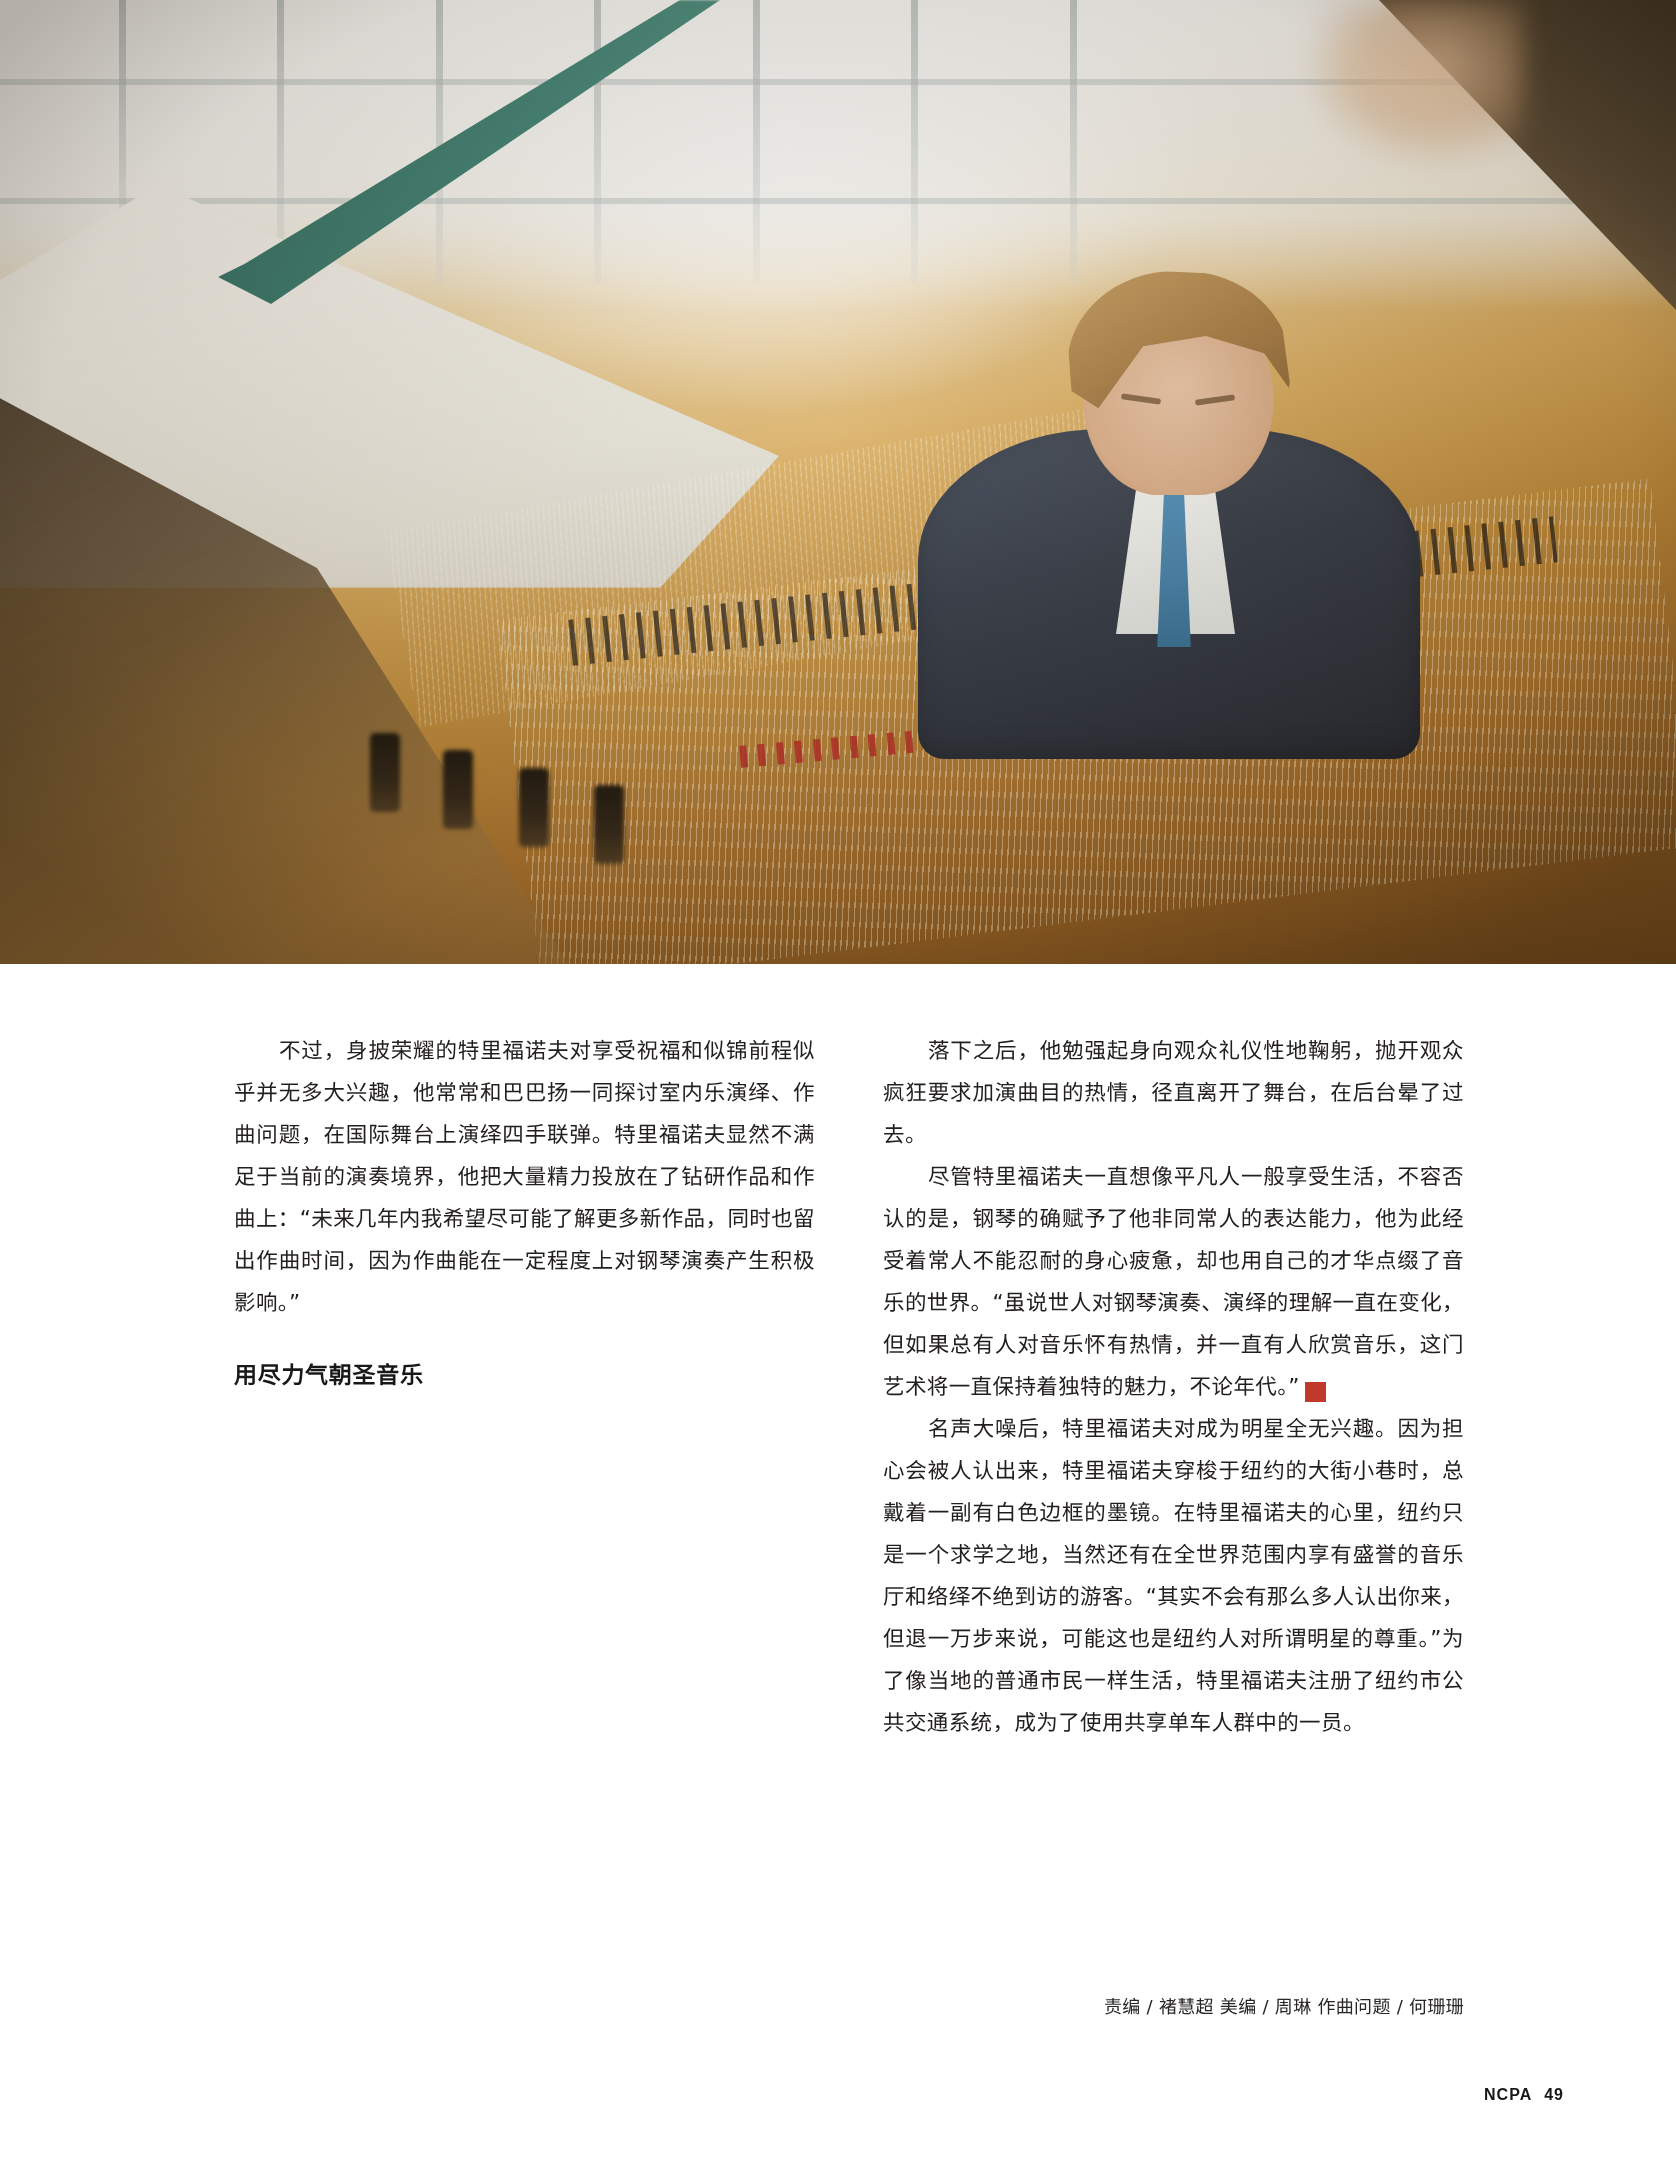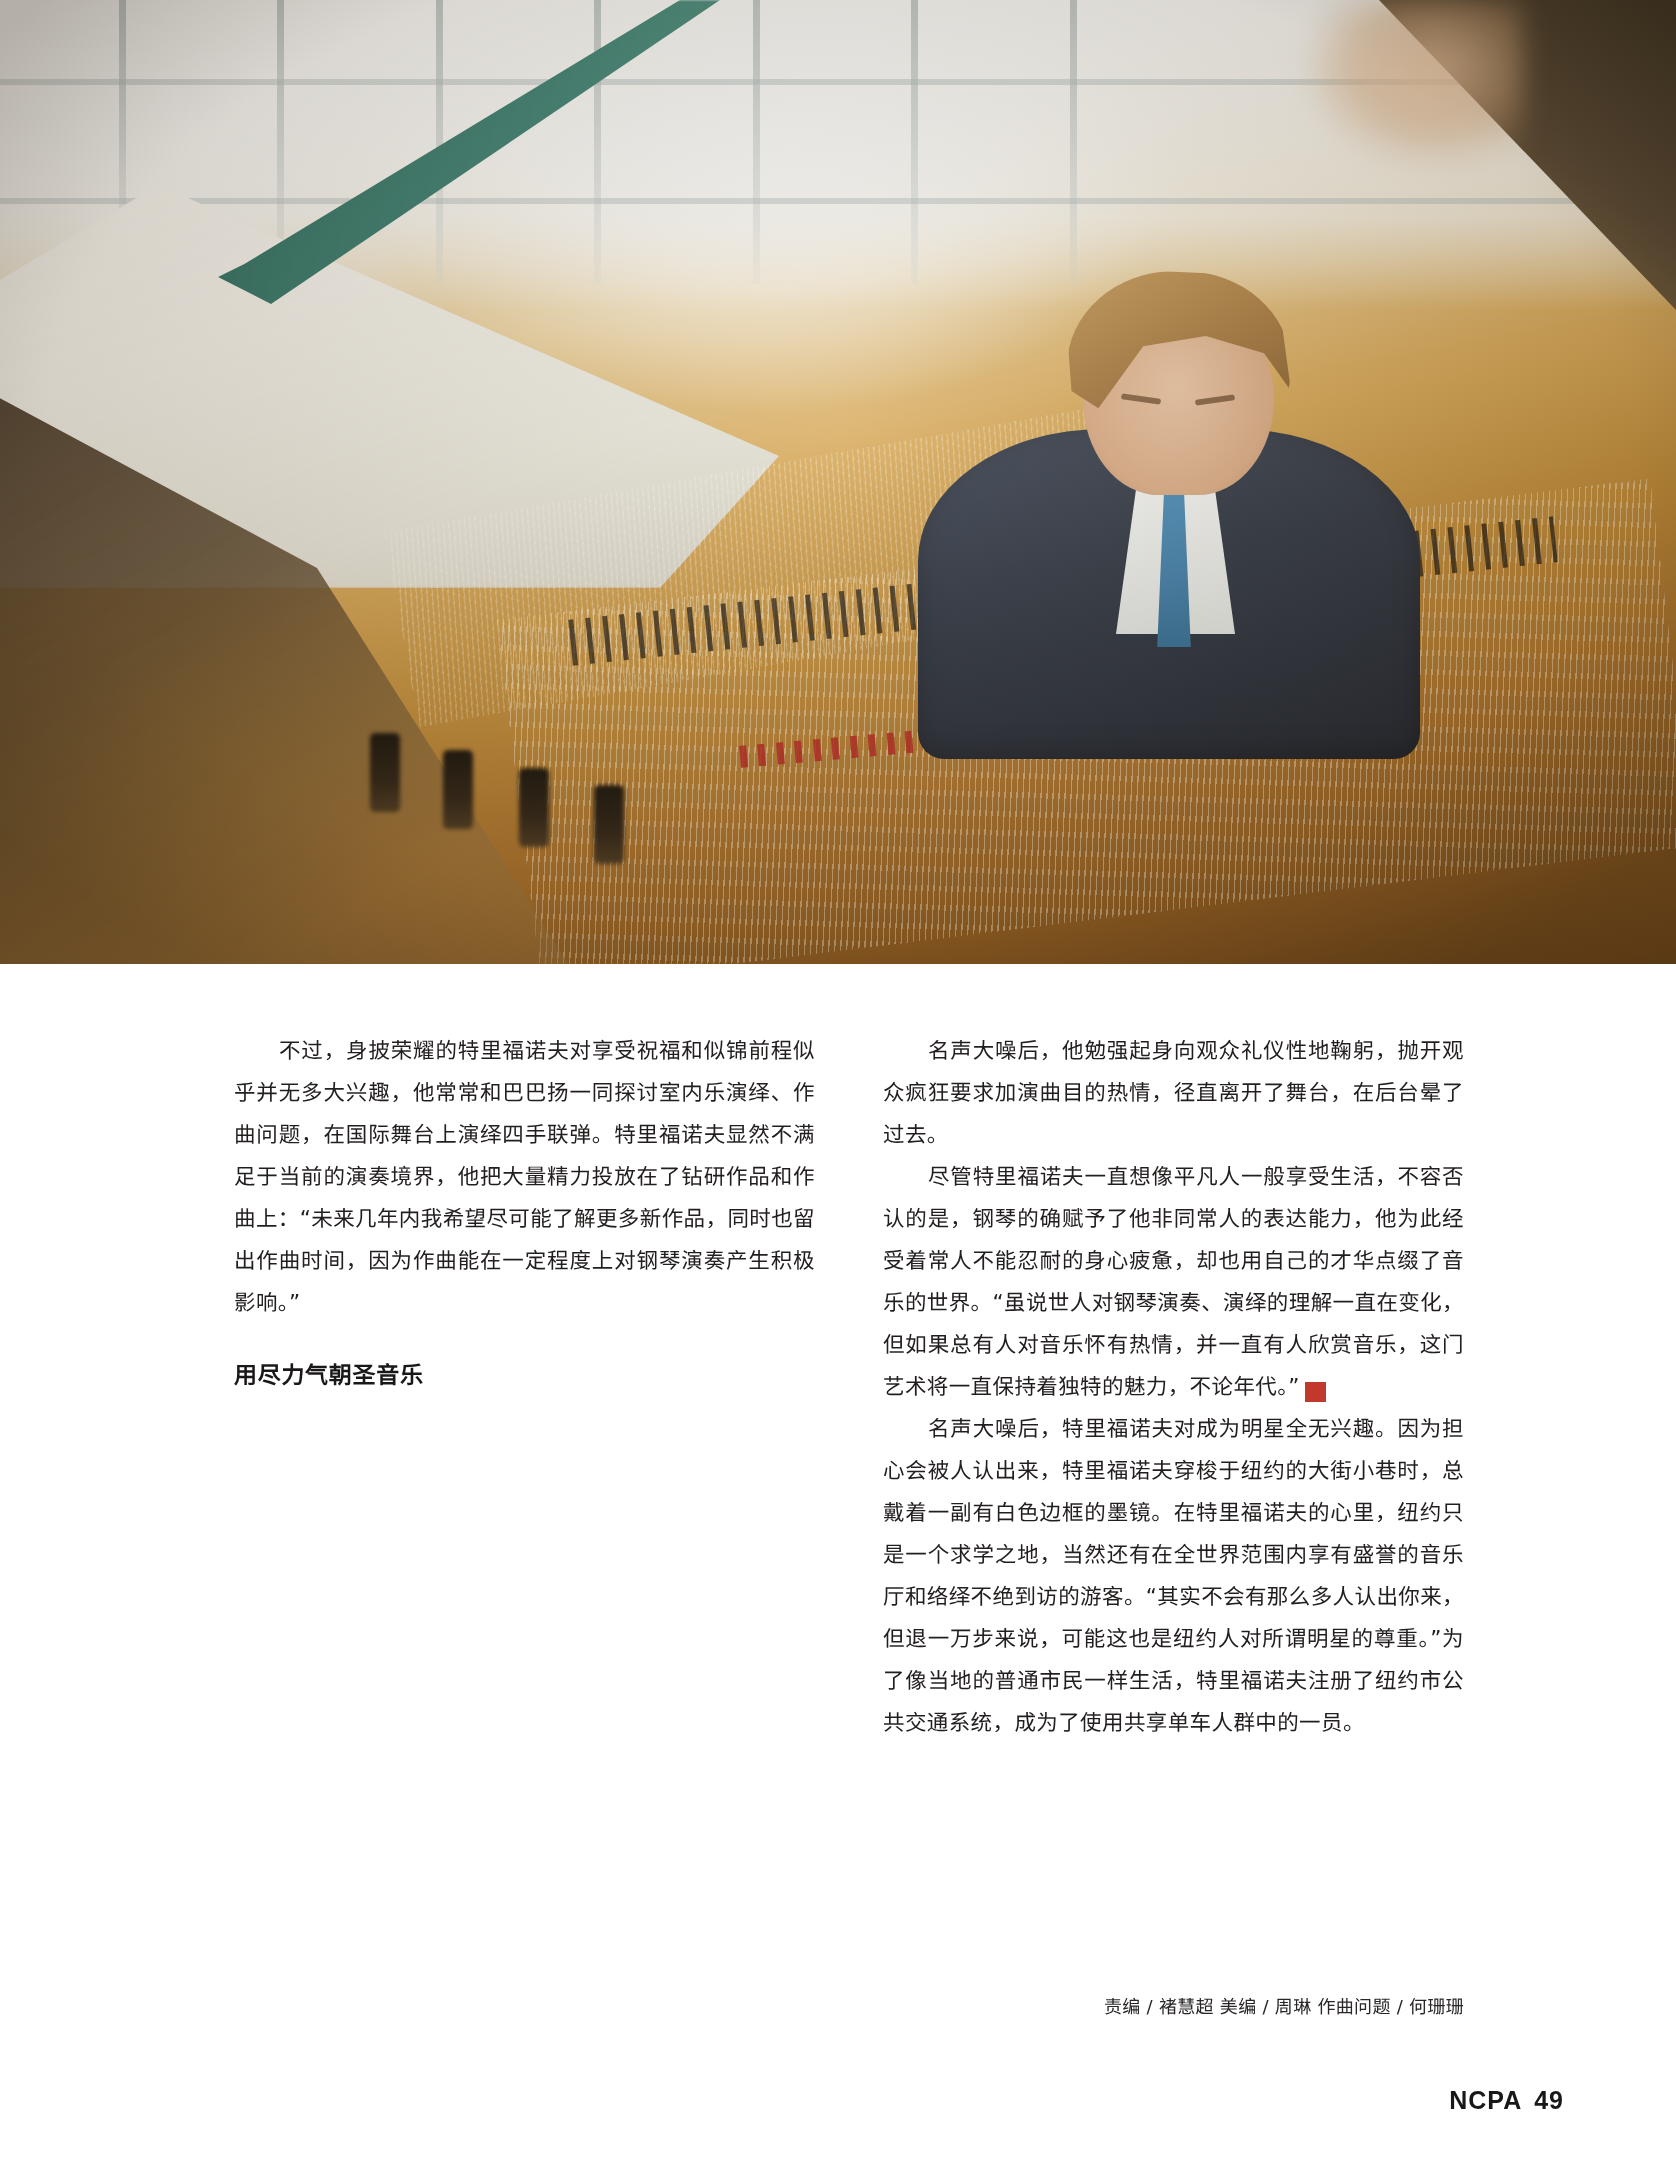--- a/index.html
+++ b/index.html
@@ -269,21 +269,21 @@
     font-size: 18px;
     line-height: 26.4px;
     color: #2a2626;
     letter-spacing: 0.3px;
   }
   .folio {
     position: absolute;
     right: 112px;
     top: 2086px;
     font-family: "Liberation Sans", sans-serif;
-    font-size: 25px;
+    font-size: 16px;
     font-weight: bold;
     letter-spacing: 1px;
     color: #1a1718;
   }
   .folio .num { margin-left: 12px; }
 </style>
 </head>
 <body>
 
 <div class="photo-wrap">
@@ -335,21 +335,21 @@
 </div>
 
 <div class="columns">
 
   <div class="col col-left">
     <p class="body">不过，身披荣耀的特里福诺夫对享受祝福和似锦前程似乎并无多大兴趣，他常常和巴巴扬一同探讨室内乐演绎、作曲问题，在国际舞台上演绎四手联弹。特里福诺夫显然不满足于当前的演奏境界，他把大量精力投放在了钻研作品和作曲上：“未来几年内我希望尽可能了解更多新作品，同时也留出作曲时间，因为作曲能在一定程度上对钢琴演奏产生积极影响。”</p>
     <h2 class="subhead">用尽力气朝圣音乐</h2>
   </div>
 
   <div class="col col-right">
-    <p class="body">名声大噪后，他勉强起身向观众礼仪性地鞠躬，抛开观众疯狂要求加演曲目的热情，径直离开了舞台，在后台晕了过去。</p>
+    <p class="body">落下之后，他勉强起身向观众礼仪性地鞠躬，抛开观众疯狂要求加演曲目的热情，径直离开了舞台，在后台晕了过去。</p>
     <p class="body"><span>尽管特里福诺夫一直想像平凡人一般享受生活，不容否认的是，钢琴的确赋予了他非同常人的表达能力，他为此经受着常人不能忍耐的身心疲惫，却也用自己的才华点缀了音乐的世界。“虽说世人对钢琴演奏、演绎的理解一直在变化，但如果总有人对音乐怀有热情，并一直有人欣赏音乐，这门艺术将一直保持着独特的魅力，不论年代。”</span><span class="endmark"><span>NC</span><span>PA</span></span></p>
     <p class="body">名声大噪后，特里福诺夫对成为明星全无兴趣。因为担心会被人认出来，特里福诺夫穿梭于纽约的大街小巷时，总戴着一副有白色边框的墨镜。在特里福诺夫的心里，纽约只是一个求学之地，当然还有在全世界范围内享有盛誉的音乐厅和络绎不绝到访的游客。“其实不会有那么多人认出你来，但退一万步来说，可能这也是纽约人对所谓明星的尊重。”为了像当地的普通市民一样生活，特里福诺夫注册了纽约市公共交通系统，成为了使用共享单车人群中的一员。</p>
   </div>
 </div>
 
 <div class="credits">责编 / 褚慧超  美编 / 周琳  作曲问题 / 何珊珊</div>
 
 <div class="folio">
   <span>NCPA</span><span class="num">49</span>
 </div>

